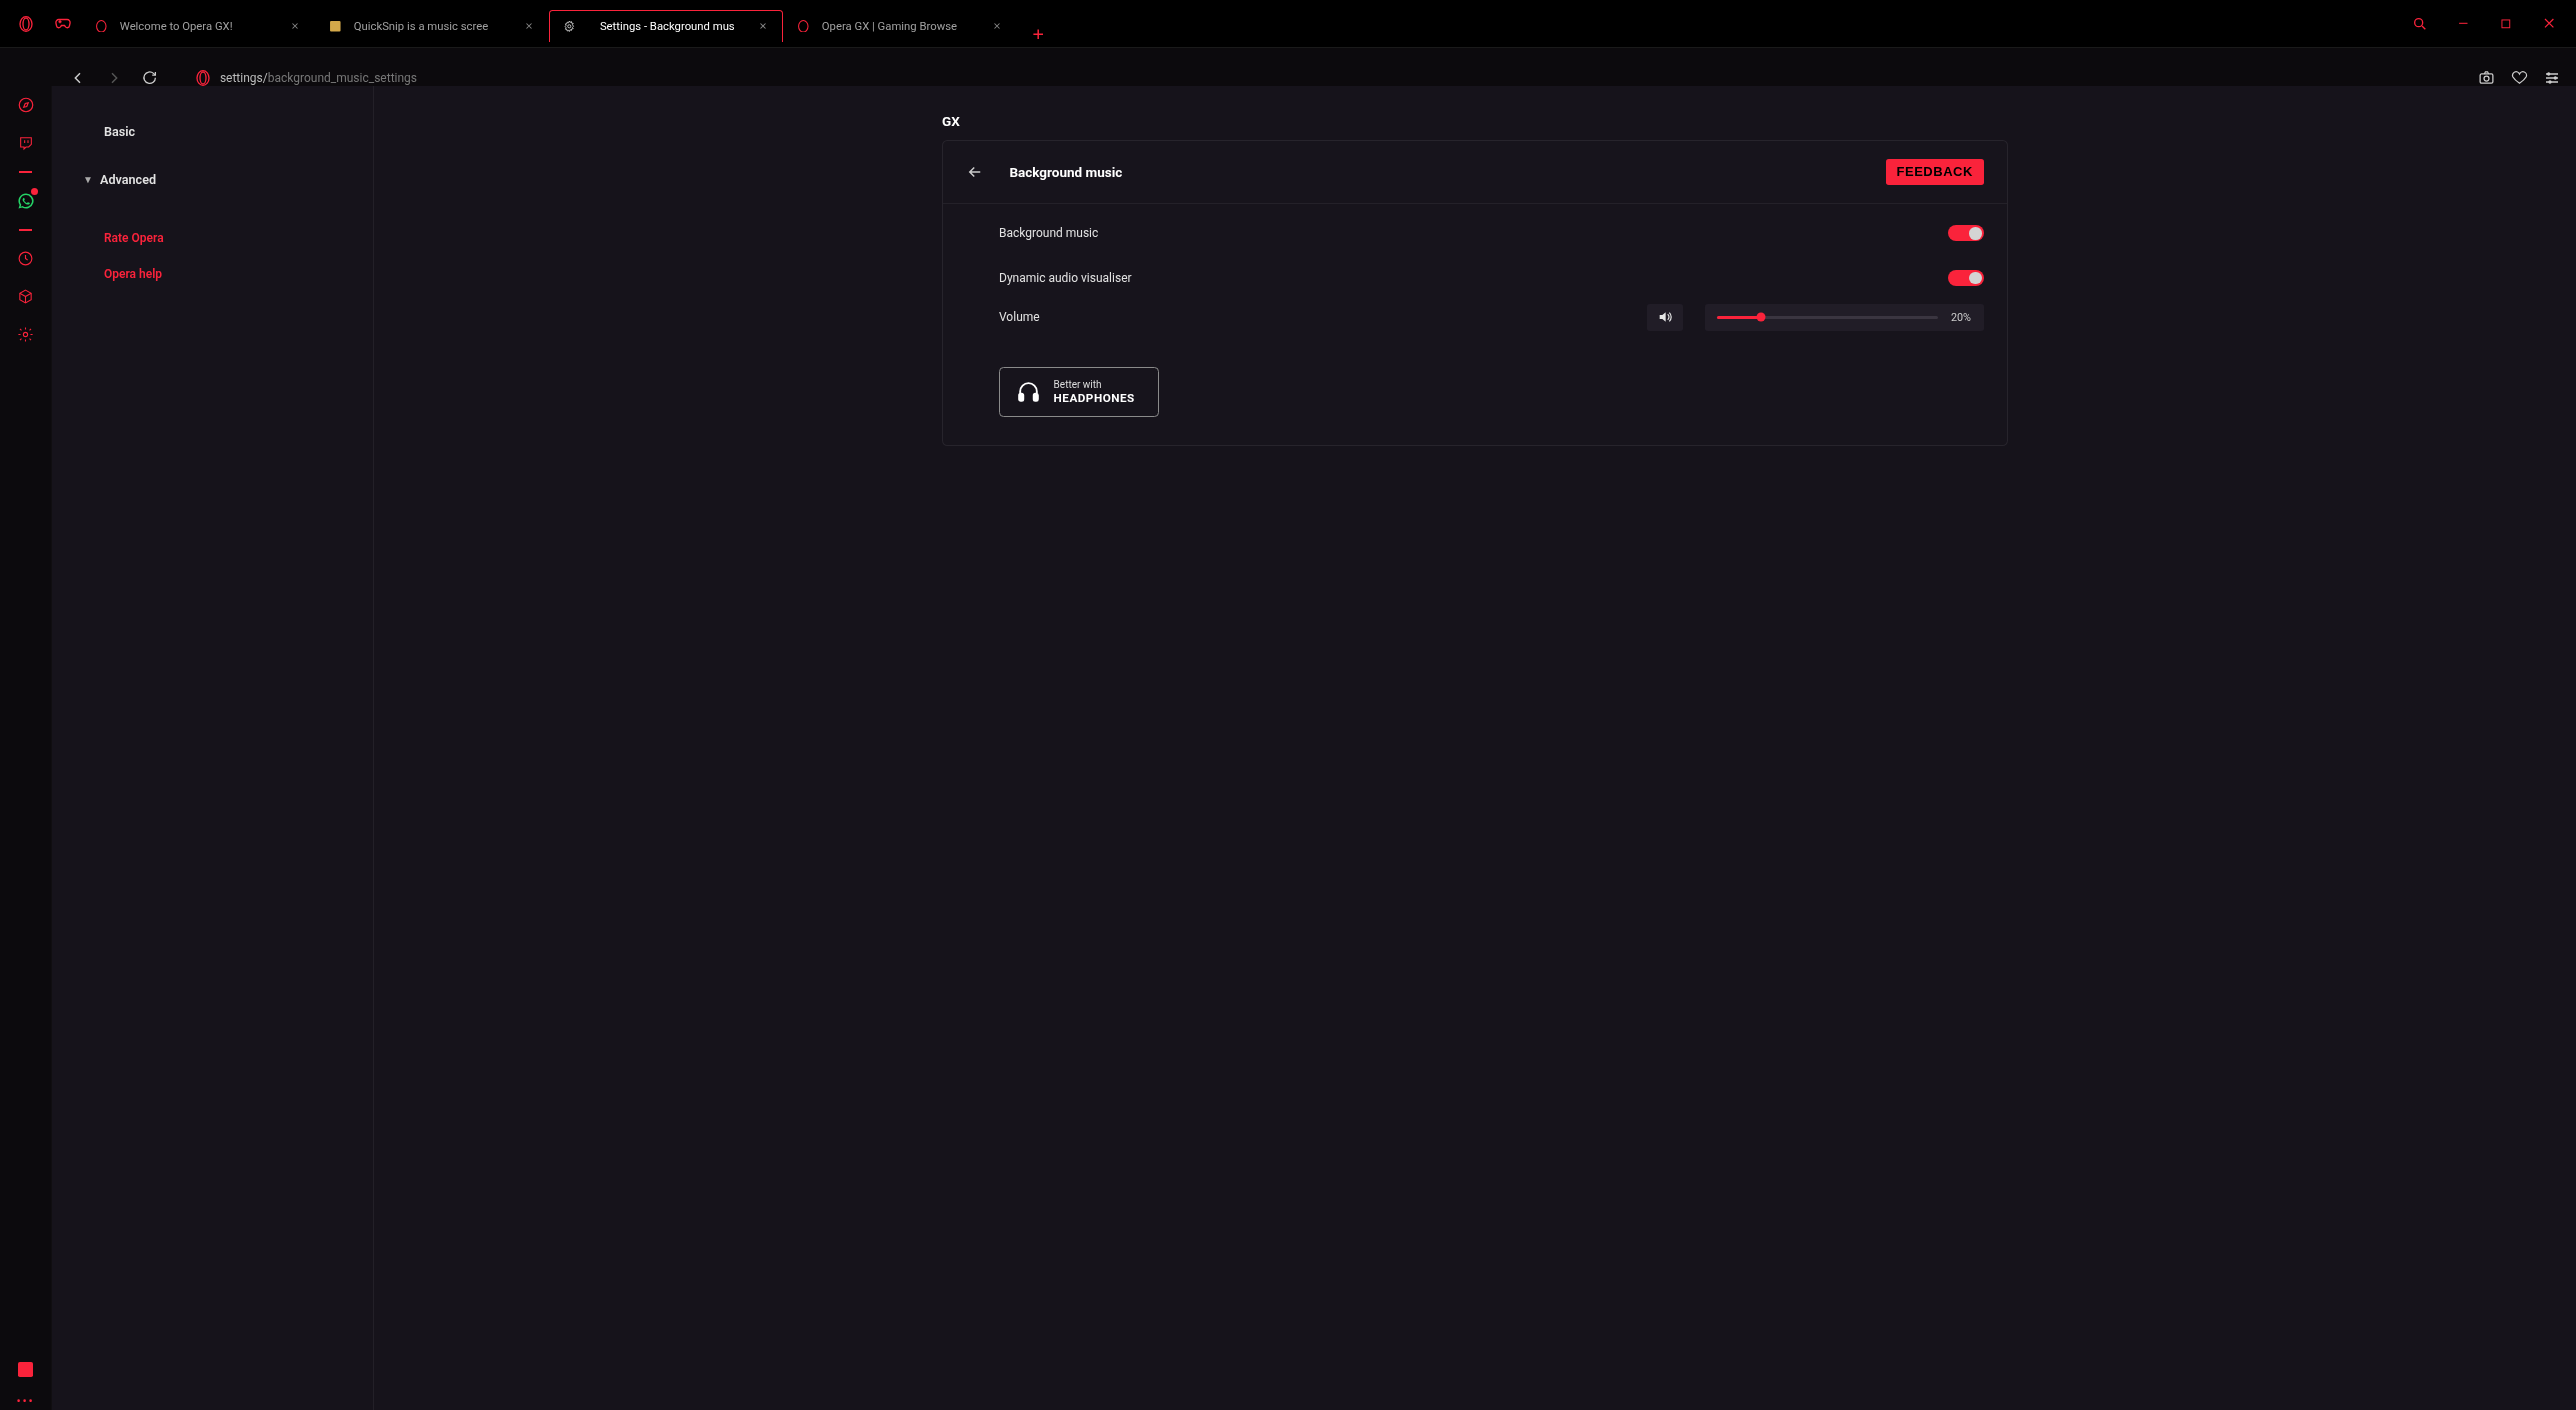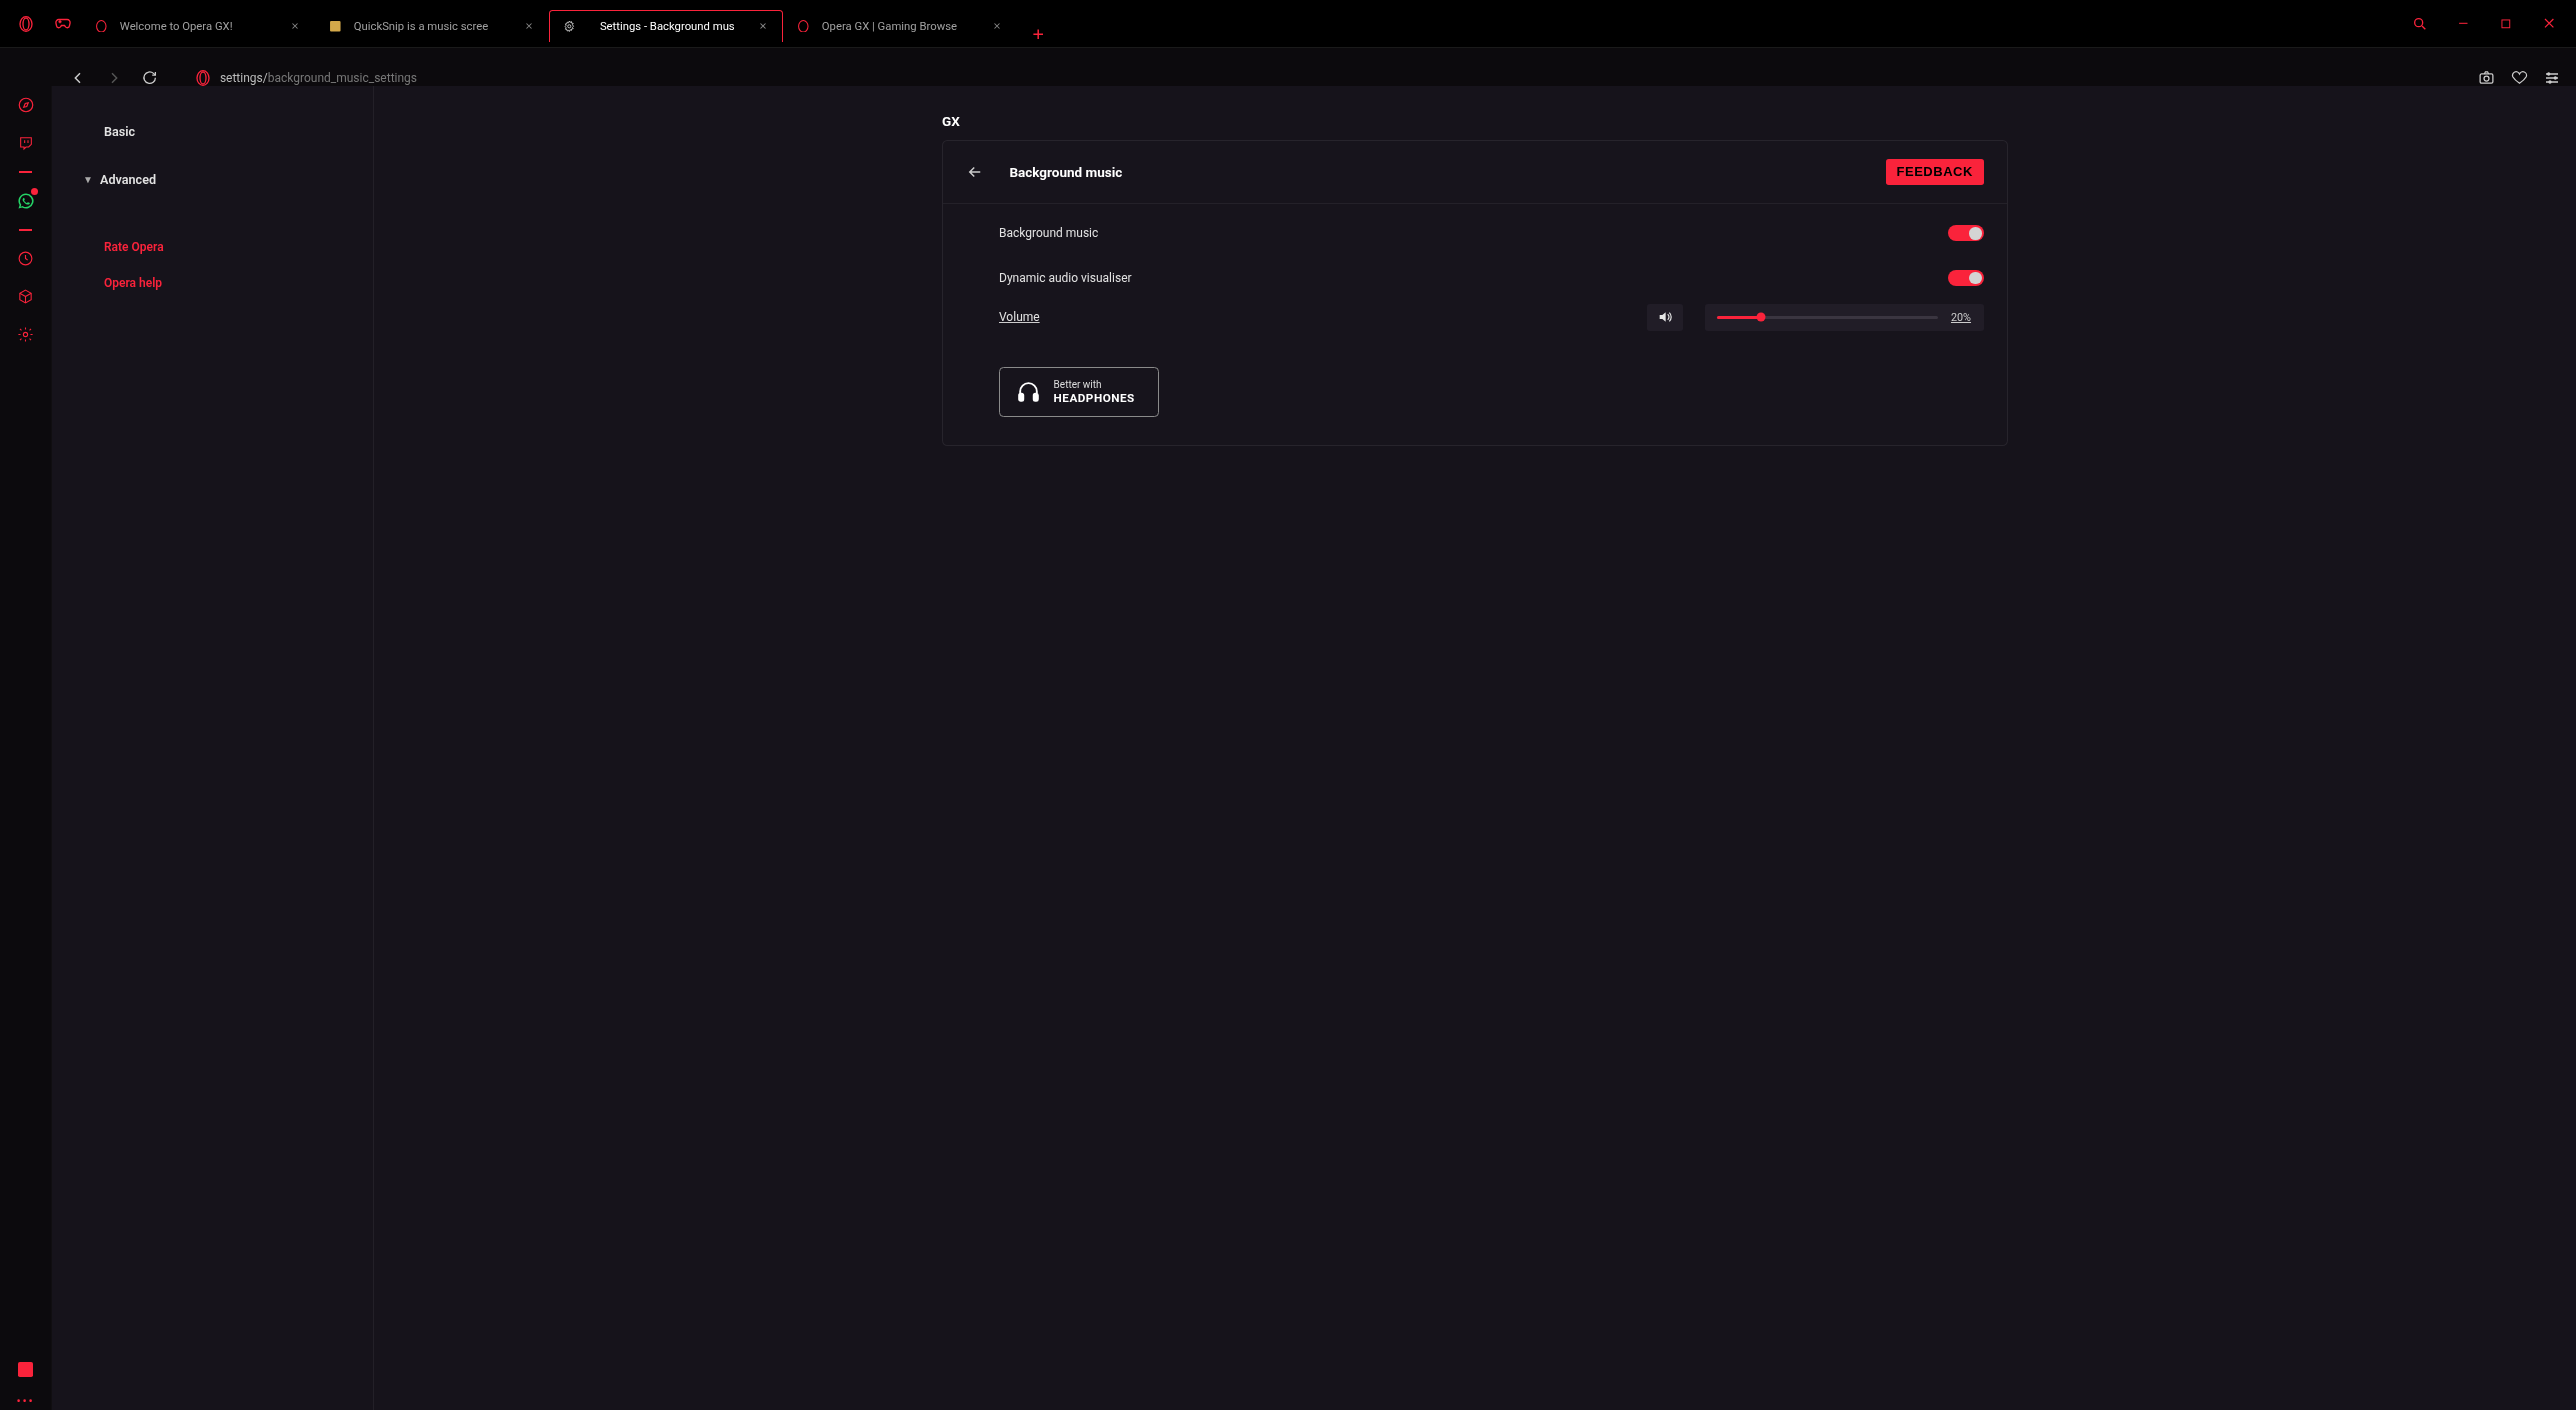--- a/index.html
+++ b/index.html
@@ -55,39 +55,39 @@
 .search-ic { color:#888888; }
 
 
 .settings-body { display:flex; flex:1; overflow:hidden; }
 .left-nav { width:322px; border-right:0.9px solid rgba(255,255,255,0.06); padding-top:31px; }
 .left-nav .nav-item { padding:7.2px 9px 7.2px 52px; font-size:12.6px; font-weight:600; color:#e3e3e3; cursor:pointer; }
 .left-nav .nav-item.adv { display:flex; align-items:center; gap:7.2px; padding-left:31px; margin-top:18px; }
 .left-nav .nav-item.adv .chev { color:#aaaaaa; font-size:10px; }
 .left-nav .link-item { padding:5.4px 9px 5.4px 52px; font-size:12px; font-weight:600; color:#fa233b; cursor:pointer; margin-top:10.8px; }
 .left-nav .link-item + .link-item { margin-top:10.8px; }
-.left-nav .links-group { margin-top:41px; }
+.left-nav .links-group { margin-top:32px; }
 
 .page { flex:1; display:flex; justify-content:center; padding-top:27px; }
 .page-inner { width:1066px; }
 .section-label { font-size:13.5px; font-weight:700; color:#ffffff; margin-bottom:10.8px; }
 .card { border:0.9px solid rgba(255,255,255,0.07); border-radius:5.4px; background:#17141c; }
 .card-header { display:flex; align-items:center; padding:18px 23.4px; border-bottom:0.9px solid rgba(255,255,255,0.06); }
 .back-arrow { color:#cccccc; margin-right:25px; }
 .card-title { font-size:13.5px; font-weight:700; color:#ffffff; }
 .feedback-btn { margin-left:auto; background:#fa233b; color:#000000; font-weight:700; font-size:13px; letter-spacing:0.5px; border:none; border-radius:2.7px; padding:5.4px 10.8px; }
 
 .card-body { padding:7.2px 0; }
 .row { display:flex; align-items:center; padding:14.4px 23.4px 14.4px 56px; }
 .row-label { font-size:12px; color:#e2e2e2; }
 .row-spacer { flex:1; }
 .toggle { width:36px; height:16px; background:#fa233b; border-radius:9px; position:relative; }
 .toggle .knob { position:absolute; right:1.8px; top:1.8px; width:12.6px; height:12.6px; background:#d4d4d4; border-radius:50%; }
 
-.vol-row { display:flex; align-items:center; padding:3.6px 23.4px 21.6px 56px; gap:21.6px;text-decoration:underline; }
+.vol-row { display:flex; align-items:center; padding:3.6px 23.4px 21.6px 56px; gap:21.6px; }
 .vol-label { font-size:12px; color:#e2e2e2; flex:0 0 auto; margin-right:auto; }
 .speaker-btn { width:36px; height:27px; background:#211d27; border-radius:2.7px; display:flex; align-items:center; justify-content:center; color:#e6e6e6; }
 .slider-wrap { width:279px; height:27px; background:#211d27; border-radius:2.7px; display:flex; align-items:center; padding:0 12.6px; gap:12.6px; }
 .track { flex:1; height:2.7px; background:#3a3540; border-radius:1.8px; position:relative; }
 .track-fill { position:absolute; left:0; top:0; height:100%; width:20%; background:#fa233b; border-radius:1.8px; }
 .thumb { position:absolute; top:50%; left:20%; transform:translate(-50%,-50%); width:9px; height:9px; background:#fa233b; border-radius:50%; }
 .slider-val { font-size:10.8px; color:#cccccc; }
 
 .headphones-box { margin:14.4px 0 21.6px 56px; display:inline-flex; align-items:center; gap:12.6px; padding:10.8px 23.4px 10.8px 16px; border:0.9px solid #8a8a8a; border-radius:4.5px; }
 .headphones-ic { color:#ffffff; }

